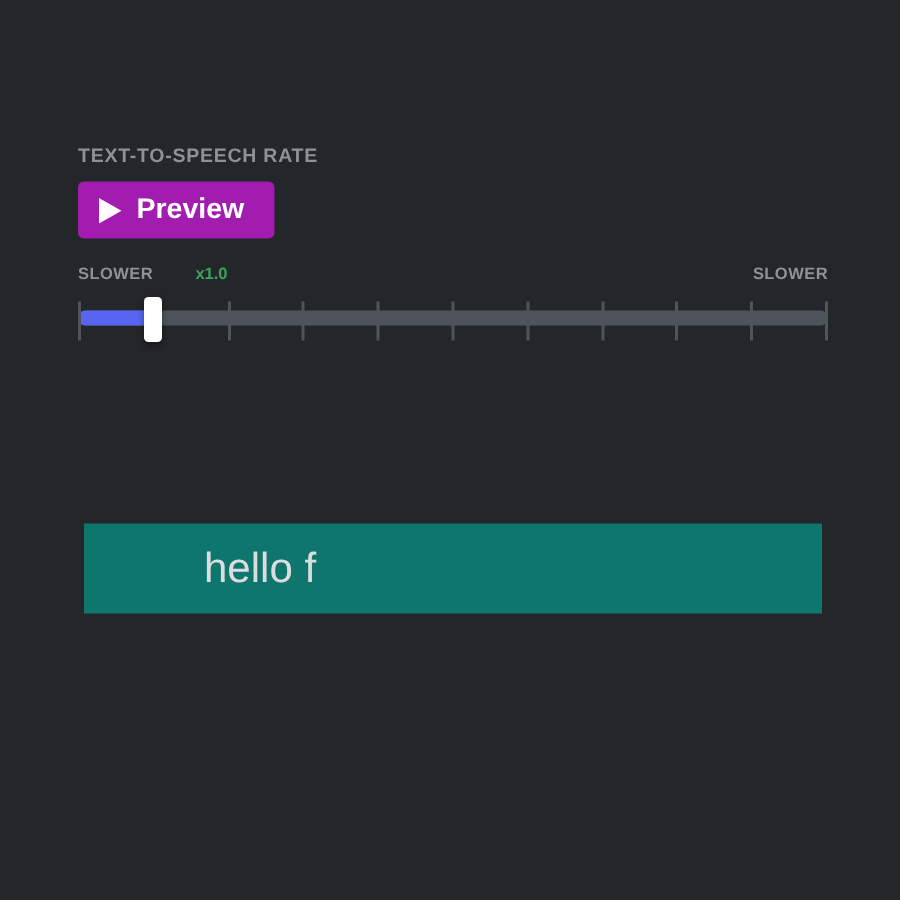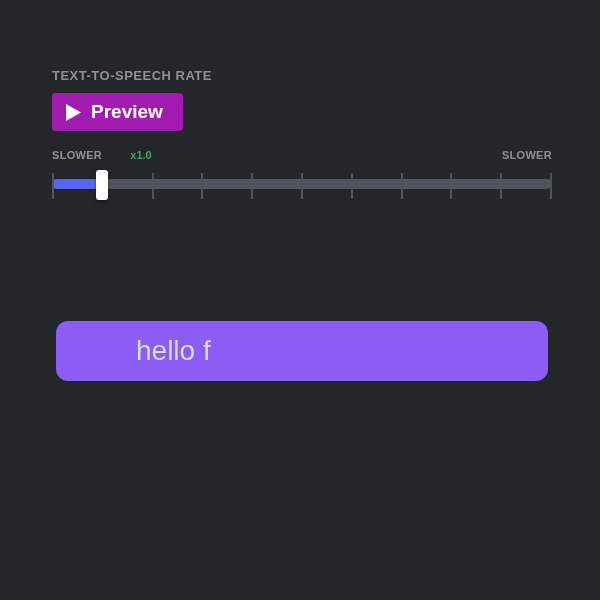--- a/index.html
+++ b/index.html
@@ -4,21 +4,21 @@
 <style>
   * { margin: 0; padding: 0; box-sizing: border-box; }
   body {
     width: 600px;
     height: 600px;
     background: #23272a;
     font-family: -apple-system, BlinkMacSystemFont, "Segoe UI", Helvetica, Arial, sans-serif;
     overflow: hidden;
   }
   .panel {
-    padding: 68px 48px 0 52px;
+    padding: 96px 48px 0 52px;
   }
   .section-header {
     color: #8e9297;
     font-size: 13px;
     font-weight: 700;
     letter-spacing: 0.5px;
     text-transform: uppercase;
     margin-bottom: 10px;
   }
   .preview-btn {
@@ -105,23 +105,23 @@
     box-shadow: 0 2px 4px rgba(0,0,0,0.4);
     cursor: grab;
   }
 
   .input-area {
     margin-top: 108px;
     padding: 0 4px;
   }
   .text-input {
     width: 100%;
-    background: #8b5cf6;
+    background: #0f766e;
     border: none;
-    border-radius: 12px;
+    border-radius: 0;
     color: #dcddde;
     font-size: 28px;
     padding: 14px 80px;
     outline: none;
     font-family: inherit;
     font-weight: 400;
   }
   .text-input::placeholder { color: #72767d; }
 </style>
 </head>

